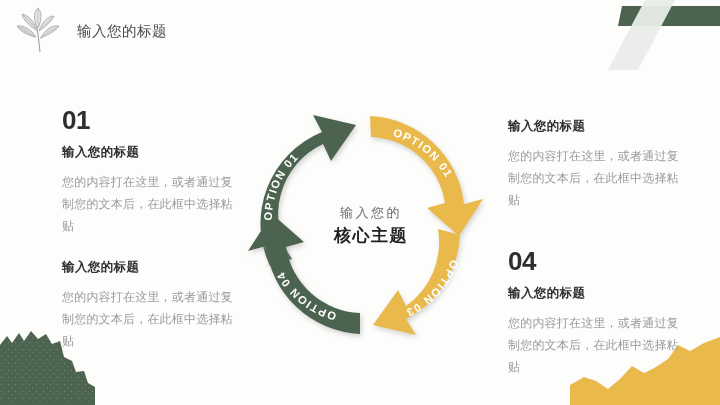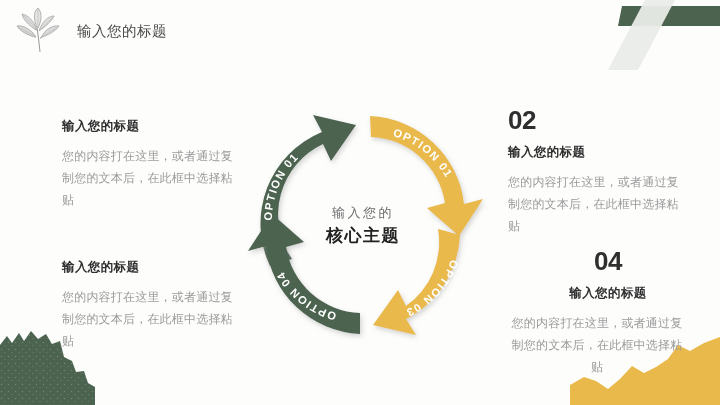--- a/index.html
+++ b/index.html
@@ -53,21 +53,21 @@
 
   
   .col {
     position: absolute;
     width: 200px;
     z-index: 10;
   }
   #col-01 { left: 62px; top: 107px; }
   #col-03 { left: 62px; top: 248px; }
   #col-02 { left: 508px; top: 107px; }
-  #col-04 { left: 508px; top: 248px; text-align: center; }
+  #col-04 { left: 508px; top: 248px; }
 
   .col-num {
     font-family: "Liberation Sans", sans-serif;
     font-size: 26px;
     font-weight: bold;
     color: #2f2f2f;
     line-height: 1;
     letter-spacing: -0.5px;
   }
   .col-heading {
@@ -90,21 +90,21 @@
   #diagram {
     position: absolute;
     left: 243px;
     top: 103px;
     width: 244px;
     height: 244px;
     z-index: 8;
   }
   #center-text {
     position: absolute;
-    left: 241px;
+    left: 249px;
     top: 103px;
     width: 244px;
     height: 244px;
     z-index: 9;
     display: flex;
     flex-direction: column;
     align-items: center;
     justify-content: center;
     pointer-events: none;
   }
@@ -246,26 +246,26 @@
       <textPath href="#p-bl" startOffset="16%">OPTION 04</textPath>
     </text>
   </svg>
 
   <div id="center-text">
     <div id="center-sub">输入您的</div>
     <div id="center-main">核心主题</div>
   </div>
 
   <div class="col" id="col-01">
+    <div class="col-num">01</div>
     <div class="col-heading">输入您的标题</div>
     <div class="col-body">您的内容打在这里，或者通过复制您的文本后，在此框中选择粘贴</div>
   </div>
 
   <div class="col" id="col-02">
-    <div class="col-num">02</div>
     <div class="col-heading">输入您的标题</div>
     <div class="col-body">您的内容打在这里，或者通过复制您的文本后，在此框中选择粘贴</div>
   </div>
 
   <div class="col" id="col-03">
     <div class="col-heading">输入您的标题</div>
     <div class="col-body">您的内容打在这里，或者通过复制您的文本后，在此框中选择粘贴</div>
   </div>
 
   <div class="col" id="col-04">

